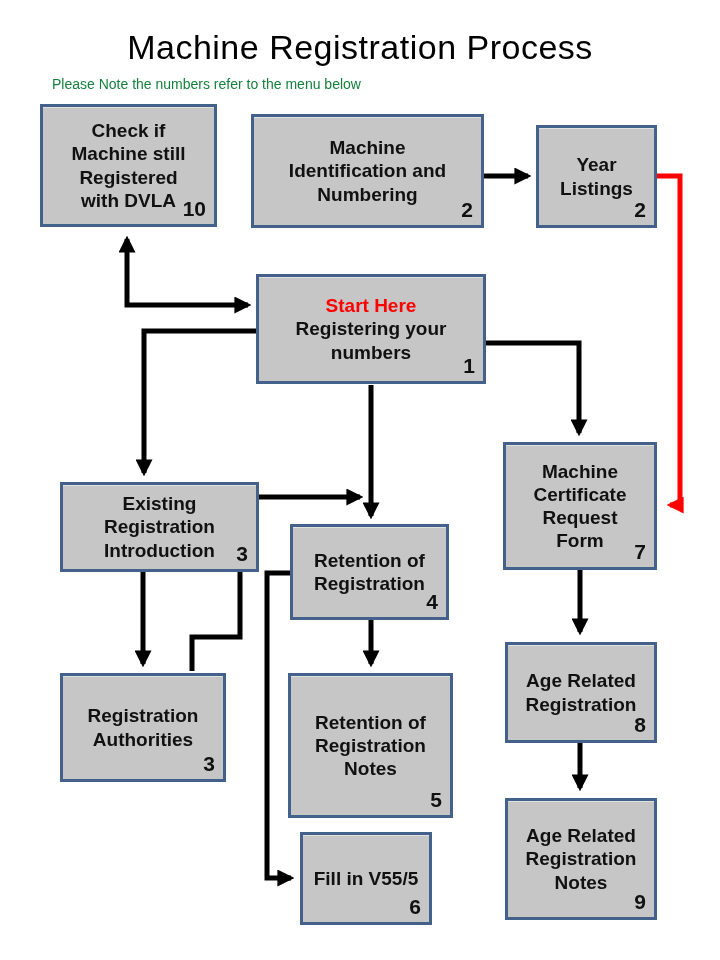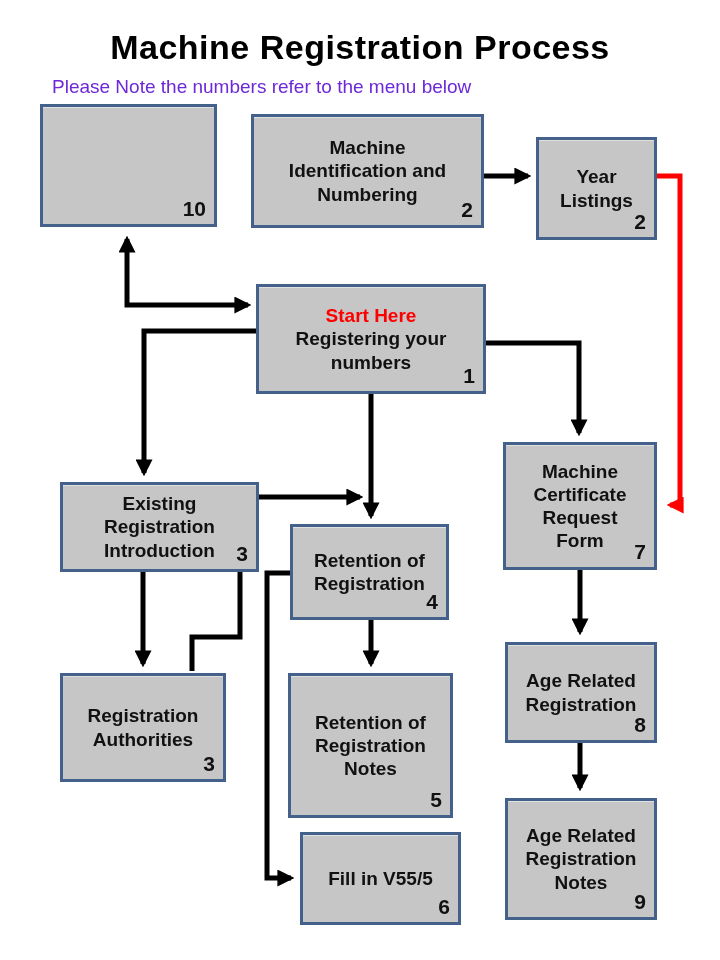--- a/index.html
+++ b/index.html
@@ -2,24 +2,24 @@
 <html><head>
 <meta charset="utf-8">
 <style>
   html,body{margin:0;padding:0;background:#ffffff;}
   .page{
     position:relative;width:720px;height:960px;background:#ffffff;overflow:hidden;
     font-family:"Liberation Sans",sans-serif;
   }
   .title{
     position:absolute;top:28px;left:0;width:720px;text-align:center;
-    font-size:34px;font-weight:700;letter-spacing:0.5px;color:#000;
+    font-size:34px;font-weight:400;letter-spacing:0.5px;color:#000;
   }
   .subtitle{
-    position:absolute;top:76px;left:52px;font-size:19px;color:#6d28d9;
+    position:absolute;top:76px;left:52px;font-size:14px;color:#15803d;
   }
   .node{
     position:absolute;background:#c6c6c6;border:3px solid #44618c;
     box-sizing:border-box;display:flex;flex-direction:column;
     align-items:center;justify-content:center;text-align:center;
     box-shadow:inset 0 1px 0 rgba(255,255,255,0.45);
     cursor:pointer;
   }
   .node-label{
     font-size:19px;font-weight:700;line-height:1.22;color:#111;
@@ -62,37 +62,41 @@
     <path d="M 486 343 L 579 343 L 579 433" stroke="#000" stroke-width="5" fill="none" marker-end="url(#ah)"></path>
     <path d="M 143 572 L 143 664" stroke="#000" stroke-width="5" fill="none" marker-end="url(#ah)"></path>
     <path d="M 192 671 L 192 637 L 240 637 L 240 497 L 360 497" stroke="#000" stroke-width="5" fill="none" marker-end="url(#ah)"></path>
     <path d="M 290 573 L 267 573 L 267 878 L 291 878" stroke="#000" stroke-width="5" fill="none" marker-end="url(#ah)"></path>
     <path d="M 371 620 L 371 664" stroke="#000" stroke-width="5" fill="none" marker-end="url(#ah)"></path>
     <path d="M 580 570 L 580 632" stroke="#000" stroke-width="5" fill="none" marker-end="url(#ah)"></path>
     <path d="M 580 743 L 580 788" stroke="#000" stroke-width="5" fill="none" marker-end="url(#ah)"></path>
   </svg>
 
   <div class="node" style="left:40px;top:104px;width:177px;height:123px;">
+    <span class="node-label">Check if
+Machine still
+Registered
+with DVLA</span>
     <span class="node-number">10</span>
   </div>
 
   <div class="node" style="left:251px;top:114px;width:233px;height:114px;">
     <span class="node-label">Machine
 Identification and
 Numbering</span>
     <span class="node-number">2</span>
   </div>
 
-  <div class="node" style="left:536px;top:125px;width:121px;height:103px;margin-top:12px;">
+  <div class="node" style="left:536px;top:125px;width:121px;height:103px;">
     <span class="node-label">Year
 Listings</span>
     <span class="node-number">2</span>
   </div>
 
-  <div class="node" style="left:256px;top:284px;width:230px;height:110px;">
+  <div class="node" style="left:256px;top:274px;width:230px;height:110px;">
     <span class="node-highlight">Start Here</span>
     <span class="node-label">Registering your
 numbers</span>
     <span class="node-number">1</span>
   </div>
 
   <div class="node" style="left:60px;top:482px;width:199px;height:90px;">
     <span class="node-label">Existing
 Registration
 Introduction</span>
@@ -119,21 +123,21 @@
     <span class="node-number">3</span>
   </div>
 
   <div class="node" style="left:288px;top:673px;width:165px;height:145px;">
     <span class="node-label">Retention of
 Registration
 Notes</span>
     <span class="node-number">5</span>
   </div>
 
-  <div class="node" style="left:300px;top:832px;width:161px;height:93px;">
+  <div class="node" style="left:300px;top:832px;width:132px;height:93px;">
     <span class="node-label">Fill in V55/5</span>
     <span class="node-number">6</span>
   </div>
 
   <div class="node" style="left:505px;top:642px;width:152px;height:101px;">
     <span class="node-label">Age Related
 Registration</span>
     <span class="node-number">8</span>
   </div>
 

